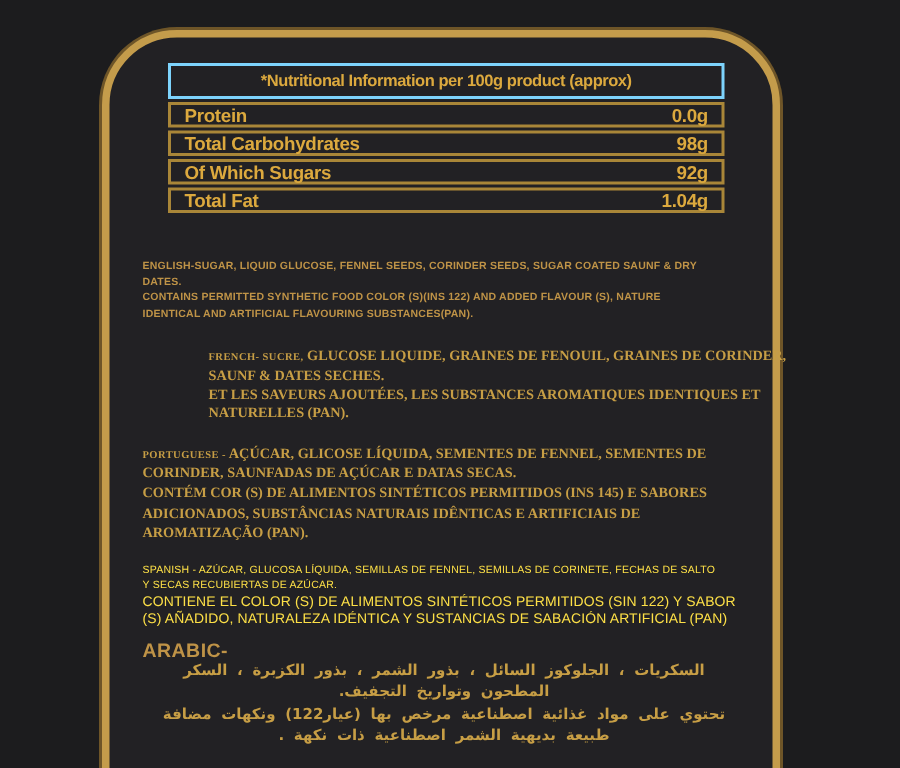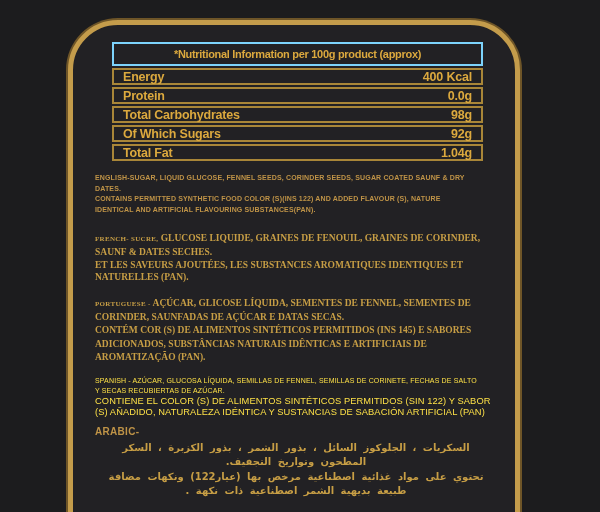--- a/index.html
+++ b/index.html
@@ -28,46 +28,42 @@
     box-sizing:border-box;height:17px;margin-top:2px;border:2px solid #a98638;
     display:flex;align-items:center;justify-content:space-between;
     padding:0 9px;color:#dca93e;font-weight:bold;font-size:12.5px;letter-spacing:-0.2px;
     white-space:nowrap;
   }
   
   .sec{position:absolute;left:95px;width:406px;white-space:nowrap;}
   .sec .ln{white-space:nowrap;}
   .eng{top:173px;color:#bf9347;font-weight:bold;font-size:7px;line-height:10.5px;letter-spacing:0.15px;}
   .serif{font-family:"Liberation Serif",serif;font-weight:bold;color:#c79e45;}
-  .fr{top:232px;font-size:9.5px;line-height:12.8px;}
+  .fr{top:232px;font-size:9.5px;line-height:12.8px;margin-left:44px;}
   .pt{top:297px;font-size:9.5px;line-height:13.2px;}
   .prefix{font-size:7px;letter-spacing:0.3px;}
   .sp{top:376px;color:#fde047;font-weight:normal;}
   .sp .sm{font-size:7px;line-height:10px;letter-spacing:0.15px;}
   .sp .lg{font-size:9.3px;line-height:11.2px;letter-spacing:0.1px;}
-  .ar-label{position:absolute;left:95px;top:426px;color:#bf9347;font-weight:bold;font-size:10px;letter-spacing:0.3px;}
+  .ar-label{position:absolute;left:95px;top:426px;color:#bf9347;font-weight:bold;font-size:13px;letter-spacing:0.3px;}
   .ar{
     top:441px;width:402px;text-align:center;direction:rtl;
     font-family:"DejaVu Sans",sans-serif;font-weight:bold;
     color:#c79e45;font-size:10px;line-height:14.4px;word-spacing:3px;
   }
 </style>
 </head>
 <body>
 
 <div id="canvas">
 
   <div class="frame"></div>
 
   <div class="ntable">
     <div class="thead">*Nutritional Information per 100g product (approx)</div>
-    <div class="trow">
-      <span>Energy</span>
-      <span>400 Kcal</span>
-    </div>
     <div class="trow">
       <span>Protein</span>
       <span>0.0g</span>
     </div>
     <div class="trow">
       <span>Total Carbohydrates</span>
       <span>98g</span>
     </div>
     <div class="trow">
       <span>Of Which Sugars</span>

